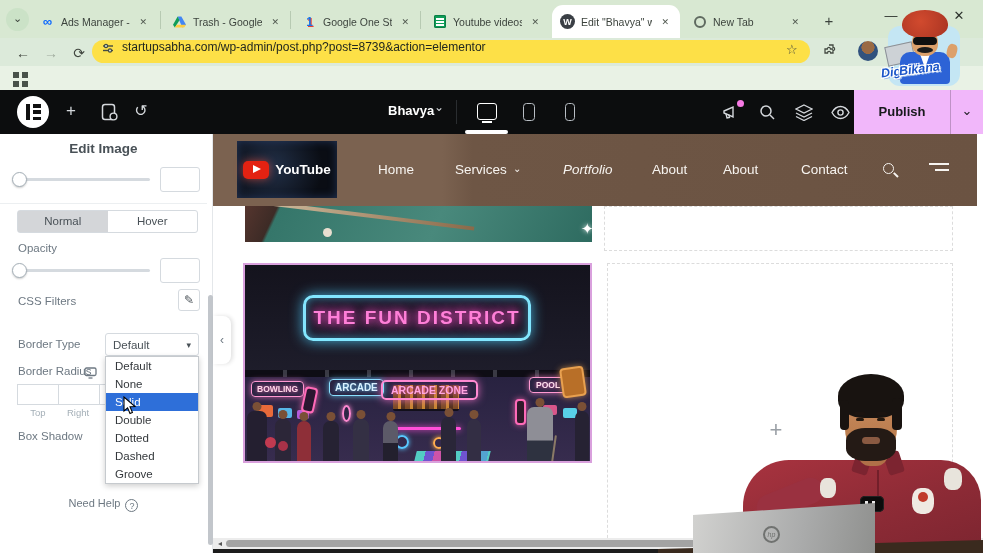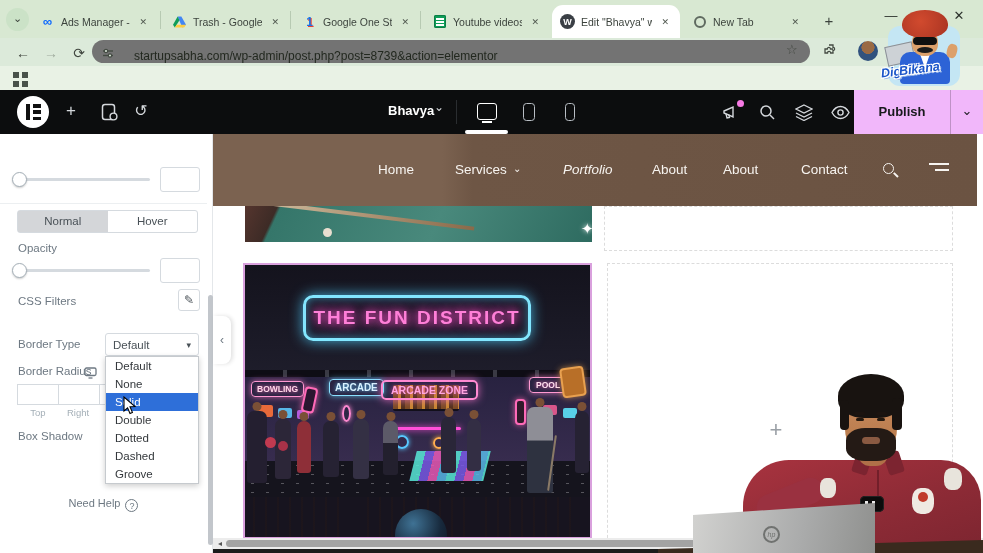--- a/index.html
+++ b/index.html
@@ -13,21 +13,21 @@
   .tab.active { background:#fff; border-radius:11px 11px 0 0; }
   .tab .title { flex:1; white-space:nowrap; overflow:hidden; }
   .tab .x { font-size:9px; color:#50584f; padding:1px 3px; border-radius:50%; }
   .fav { width:15px; height:15px; display:flex; align-items:center; justify-content:center; flex:none; font-weight:bold; }
   .tabsep { top:11px; width:1px; height:18px; background:#b7cab2; }
   .tab-chevron-btn { left:6px; top:8px; width:23px; height:23px; border-radius:50%; background:#cbe2c7; color:#3c433d; font-size:11px; text-align:center; line-height:20px; }
   .winbtn { top:5px; width:22px; height:22px; color:#2c322c; font-size:13px; text-align:center; line-height:22px; }
 
   .toolbar { left:0; top:38px; width:983px; height:28px; background:#dceada; }
   .navbtn { top:42px; width:22px; height:22px; font-size:14px; color:#40463f; text-align:center; line-height:22px; }
-  .urlpill { left:92px; top:40px; width:718px; height:23px; background:#737373; border-radius:12px; display:flex; align-items:flex-end; padding:0 10px; gap:20px; }
+  .urlpill { left:92px; top:40px; width:718px; height:23px; background:#fde047; border-radius:12px; display:flex; align-items:flex-start; padding:0 10px; gap:8px; }
   .urltext { font-size:12px; color:#22281f; white-space:nowrap; overflow:hidden; }
 
   .bookmarksrow { left:0; top:66px; width:983px; height:24px; background:#e9f2e5; }
   .gridicon { left:13px; top:72px; width:6px; height:6px; background:#49524a; box-shadow:9px 0 0 #49524a, 0 9px 0 #49524a, 9px 9px 0 #49524a; }
 
   
   .ebar { left:0; top:90px; width:983px; height:44px; background:#0c0d0e; }
   .elogo { left:17px; top:96px; width:32px; height:32px; background:#fff; border-radius:50%; }
   .elogo .b1 { position:absolute; left:9px; top:8px; width:4px; height:16px; background:#111; }
   .elogo .b2, .elogo .b3, .elogo .b4 { position:absolute; left:16px; width:8px; height:3.5px; background:#111; }
@@ -78,21 +78,21 @@
 
   .poolimg { position:absolute; left:32px; top:72px; width:347px; height:36px; background:linear-gradient(115deg,#55352e 0%,#3d2b26 9%,#35766a 10%,#49897c 55%,#2e6b60 100%); overflow:hidden; }
   .cue { position:absolute; left:-10px; top:6px; width:240px; height:4px; background:linear-gradient(90deg,#d8c6a8,#8a6a4a); transform:rotate(7deg); }
   .poolball { position:absolute; left:78px; top:22px; width:9px; height:9px; border-radius:50%; background:#e8ded0; }
   .sparkle { position:absolute; left:336px; top:14px; color:#fff; font-size:15px; text-shadow:0 0 5px rgba(255,255,255,.9); }
 
   .emptybox1 { position:absolute; left:391px; top:72px; width:349px; height:45px; border:1px dashed #dcdcdc; background:#fff; }
   .emptybox2 { position:absolute; left:394px; top:129px; width:346px; height:290px; border:1px dashed #dcdcdc; background:#fff; }
   .plusmark { position:absolute; left:551px; top:284px; width:24px; height:24px; color:#9aa0a6; font-size:22px; line-height:24px; text-align:center; font-weight:300; }
 
-  .funframe { position:absolute; left:30px; top:129px; width:349px; height:276px; border:2px solid #d9a0dd; background:#15141d; }
+  .funframe { position:absolute; left:30px; top:129px; width:349px; height:200px; border:2px solid #d9a0dd; background:#15141d; }
   .fd { position:absolute; inset:0; overflow:hidden; }
   .fd-top { position:absolute; left:0; top:0; width:345px; height:110px; background:linear-gradient(180deg,#14131d,#1e1d2b); }
   .fd-sign { position:absolute; left:58px; top:30px; width:228px; height:46px; border:3px solid #82e8ff; border-radius:10px; box-shadow:0 0 14px rgba(80,210,255,.8), inset 0 0 10px rgba(80,210,255,.55); color:#ff7fd8; font-size:19px; font-weight:bold; letter-spacing:2px; text-align:center; line-height:40px; text-shadow:0 0 8px #ff4fc8, 0 0 16px #ff4fc8; white-space:nowrap; }
   .fd-beam { position:absolute; left:0; top:105px; width:345px; height:7px; background:repeating-linear-gradient(90deg,#0e0d15 0 38px,#3a3a44 38px 42px); }
   .fd-mid { position:absolute; left:0; top:112px; width:345px; height:84px; background:linear-gradient(180deg,#282240,#372c4e); }
   .neon-tag { position:absolute; border-radius:4px; font-weight:bold; white-space:nowrap; }
   .screenblip { position:absolute; border-radius:2px; }
   .fd-floor { position:absolute; left:0; top:196px; width:345px; height:38px; background:linear-gradient(180deg,#473b5d,#5d4f73); background-image:radial-gradient(rgba(255,255,255,.28) 1px, transparent 1.6px); background-size:15px 9px; }
   .dancefloor { position:absolute; left:168px; top:186px; width:74px; height:30px; transform:skewX(-14deg); opacity:.85; background:repeating-linear-gradient(90deg,#58e8d8 0 9px,#7a5ae8 9px 18px,#e85ab8 18px 27px,#58b8e8 27px 36px); }
   .fig { position:absolute; border-radius:7px 7px 3px 3px; }
@@ -278,20 +278,21 @@
       </svg></div>
   <div class="abs" style="left:831px; top:105px;"><svg width="19" height="15" viewBox="0 0 19 15">
         <path d="M1 7.5C3.5 3 7 1.5 9.5 1.5S15.5 3 18 7.5C15.5 12 12 13.5 9.5 13.5S3.5 12 1 7.5z" fill="none" stroke="#d5d8dc" stroke-width="1.4"></path>
         <circle cx="9.5" cy="7.5" r="2.6" fill="none" stroke="#d5d8dc" stroke-width="1.4"></circle>
       </svg></div>
 
   <div class="abs publish">Publish</div>
   <div class="abs publish-arrow">⌄</div>
 
   <div class="abs panel"></div>
+  <div class="abs ptitle">Edit Image</div>
 
   <div class="abs slider-track" style="left:18px; top:178px; width:132px;"></div>
   <div class="abs slider-knob" style="left:12px; top:172px;"></div>
   <div class="abs pinput" style="left:160px; top:167px; width:40px; height:25px;"></div>
 
   <div class="abs pdivider"></div>
 
   <div class="abs ptoggle">
     <div class="on">Normal</div>
     <div>Hover</div>
@@ -327,20 +328,24 @@
   <div class="abs helpline">
     <span>Need Help</span><span class="helpcircle">?</span>
   </div>
 
   <div class="abs vscroll"></div>
   <div class="abs collapse-tab">‹</div>
 
   <div class="abs canvas">
 
     <div class="sitenav">
+      <div class="ytlogo">
+        <span class="ytplay"></span>
+        <span class="yttext">YouTube</span>
+      </div>
       <span class="navlink" style="left:165px;">Home</span>
       <span class="navlink" style="left:242px;">Services</span>
       <span class="navlink" style="left:300px; font-size:10px; top:29px;">⌄</span>
       <span class="navlink" style="left:350px;font-style:italic;">Portfolio</span>
       <span class="navlink" style="left:439px;">About</span>
       <span class="navlink" style="left:510px;">About</span>
       <span class="navlink" style="left:588px;">Contact</span>
       <span class="nav-search"></span>
       <span class="burger" style="position:absolute; left:716px; top:29px; width:20px;">
           <span></span>

